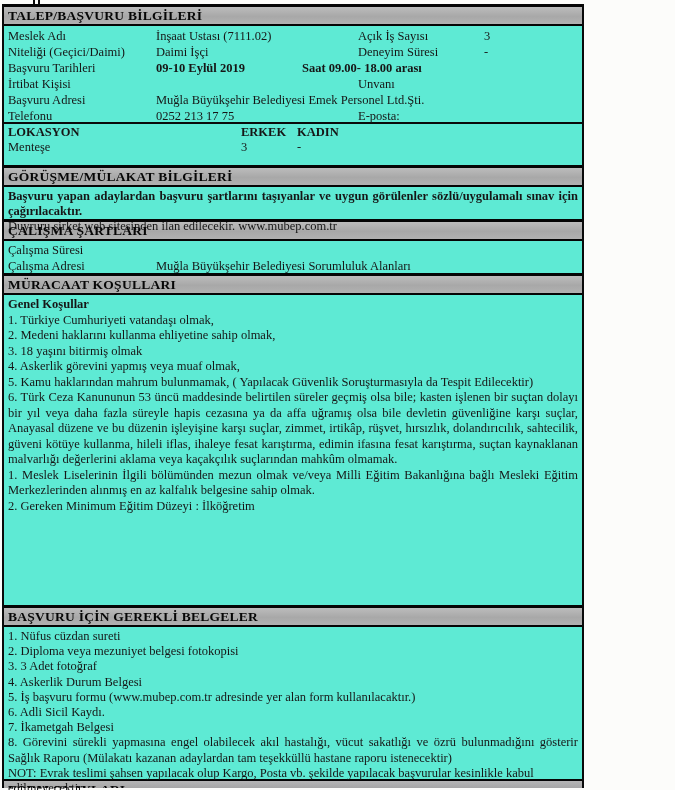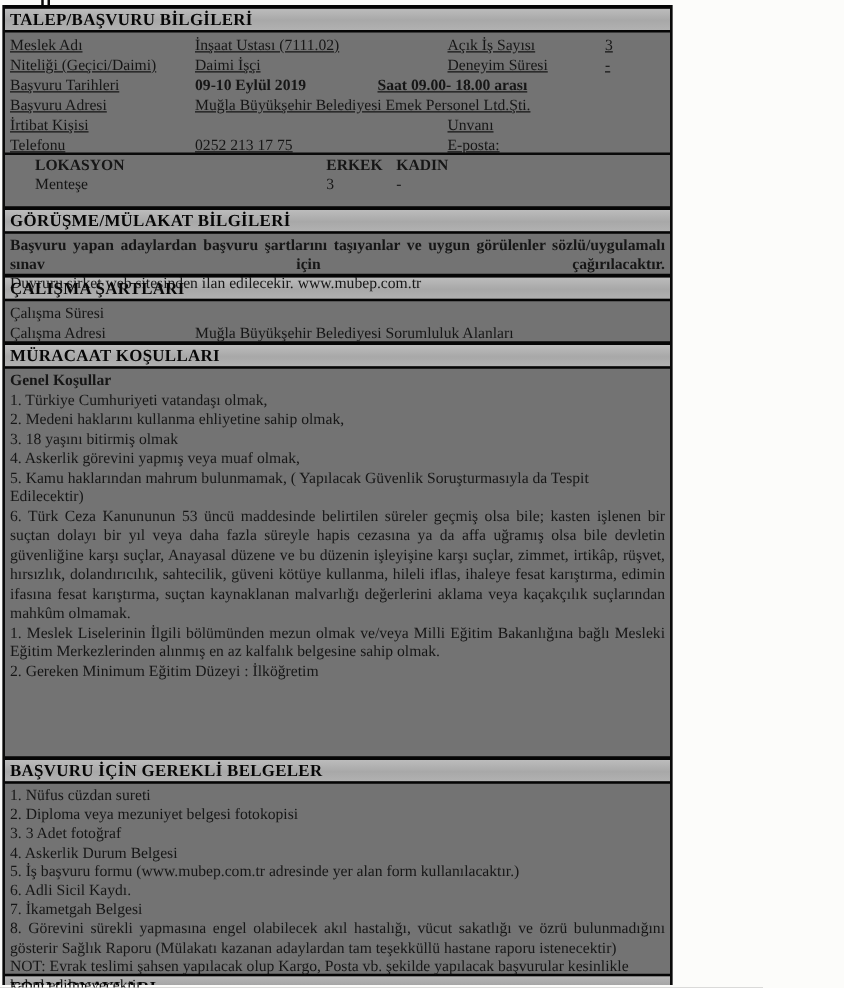--- a/index.html
+++ b/index.html
@@ -7,25 +7,25 @@
     position:relative;
     width:675px;height:790px;
     background:#fcfcfa;
     font-family:"Liberation Serif", serif;
     font-size:12.5px;
     color:#161616;
     overflow:hidden;
     -webkit-font-smoothing:antialiased;
   }
   .doc{
-    position:absolute;left:2px;top:4px;width:536px;
+    position:absolute;left:2px;top:4px;width:582px;
     box-sizing:border-box;
     border-left:2px solid #0a0a0a;
     border-right:2px solid #0a0a0a;
-    background:#737373;
+    background:#5eead4;
   }
   .tick{position:absolute;top:0;width:2px;height:4px;background:#0a0a0a;}
   .bar{
     box-sizing:border-box;
     height:22px;
     border-top:3px solid #050505;
     border-bottom:2px solid #050505;
     background:linear-gradient(180deg,#bcbcbc 0%,#a8a8a8 55%,#b1b1b1 100%);
     font-weight:bold;
     font-size:13.5px;
@@ -38,31 +38,30 @@
   .frow{
     display:grid;
     grid-template-columns:148px 202px 126px 1fr;
     line-height:16px;
     padding-left:4px;
     box-sizing:border-box;
   }
   .frow .span3{grid-column:2 / 5;}
   .b{font-weight:bold;}
   .saat-gap{display:inline-block;width:146px;}
-  .info{height:96px;box-sizing:border-box;padding-top:2px;text-decoration:underline;}
+  .info{height:96px;box-sizing:border-box;padding-top:2px;}
   .lok{
     box-sizing:border-box;height:43px;
     border-top:2px solid #0a0a0a;
     padding-left:4px;padding-top:1px;
   }
   .lokrow{
     display:grid;
     grid-template-columns:233px 56px 56px 1fr;
     line-height:15px;
-    margin-left:20px;
   }
   .lokrow .c{text-align:left;}
   .txtblock{
     box-sizing:border-box;height:32px;
     padding:2px 4px 0 4px;
     line-height:15px;
   }
   .jline{text-align:justify;text-align-last:justify;font-weight:bold;}
   .crow-wrap{box-sizing:border-box;height:32px;padding-top:1px;}
   .mbody{
@@ -111,28 +110,28 @@
         <span>Niteliği (Geçici/Daimi)</span>
         <span>Daimi İşçi</span>
         <span>Deneyim Süresi</span>
         <span>-</span>
       </div>
       <div class="frow">
         <span>Başvuru Tarihleri</span>
         <span class="span3"><span class="b saat-gap">09-10 Eylül 2019</span><span class="b">Saat 09.00- 18.00 arası</span></span>
       </div>
       <div class="frow">
+        <span>İrtibat Kişisi</span>
+        <span></span>
+        <span>Unvanı</span>
+        <span></span>
+      </div>
+      <div class="frow">
         <span>Başvuru Adresi</span>
         <span class="span3">Muğla Büyükşehir Belediyesi Emek Personel Ltd.Şti.</span>
-      </div>
-      <div class="frow">
-        <span>İrtibat Kişisi</span>
-        <span></span>
-        <span>Unvanı</span>
-        <span></span>
       </div>
       <div class="frow">
         <span>Telefonu</span>
         <span>0252 213 17 75</span>
         <span>E-posta:</span>
         <span></span>
       </div>
     </div>
 
     <div class="lok">

